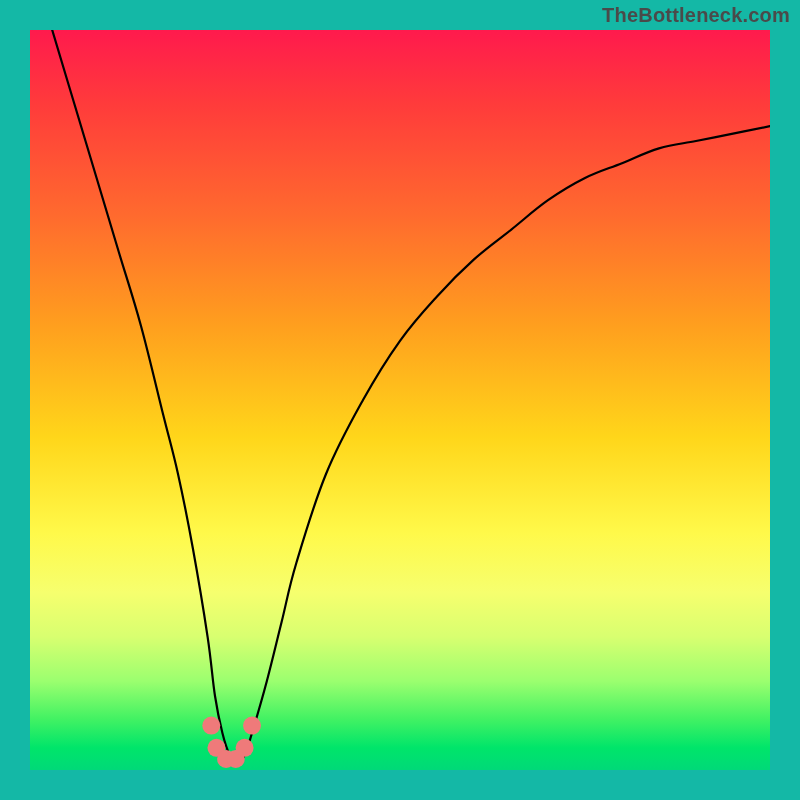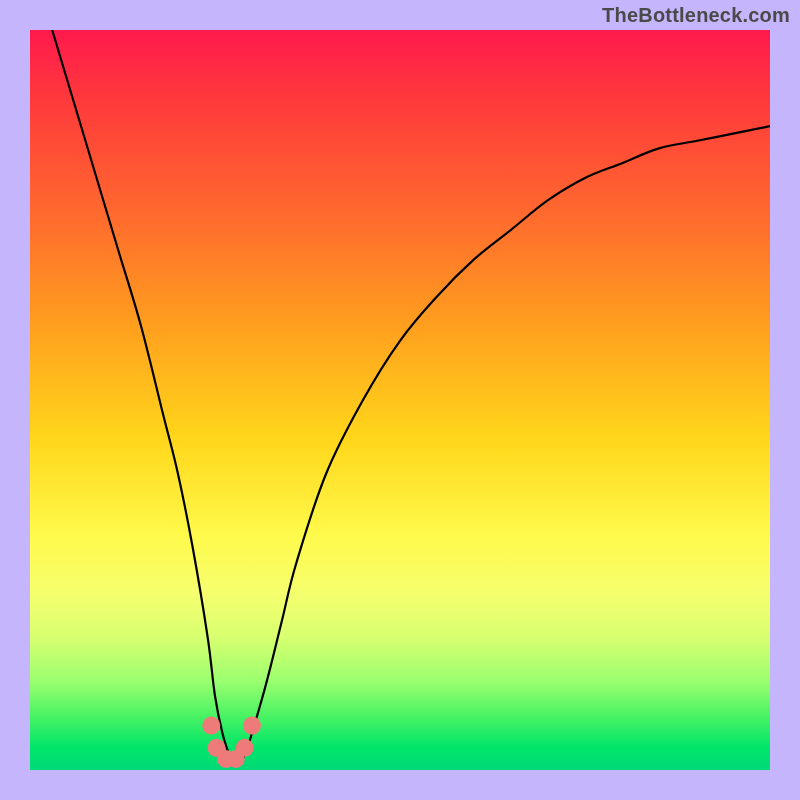--- a/index.html
+++ b/index.html
@@ -6,21 +6,21 @@
     margin: 0;
     padding: 0;
     width: 800px;
     height: 800px;
     overflow: hidden;
     background: #000;
   }
   .frame {
     position: absolute;
     inset: 0;
-    background: #c4b5fd;
+    background: #14b8a6;
   }
   .plot-area {
     position: absolute;
     left: 30px;
     top: 30px;
     width: 740px;
     height: 740px;
   }
   .gradient {
     position: absolute;

